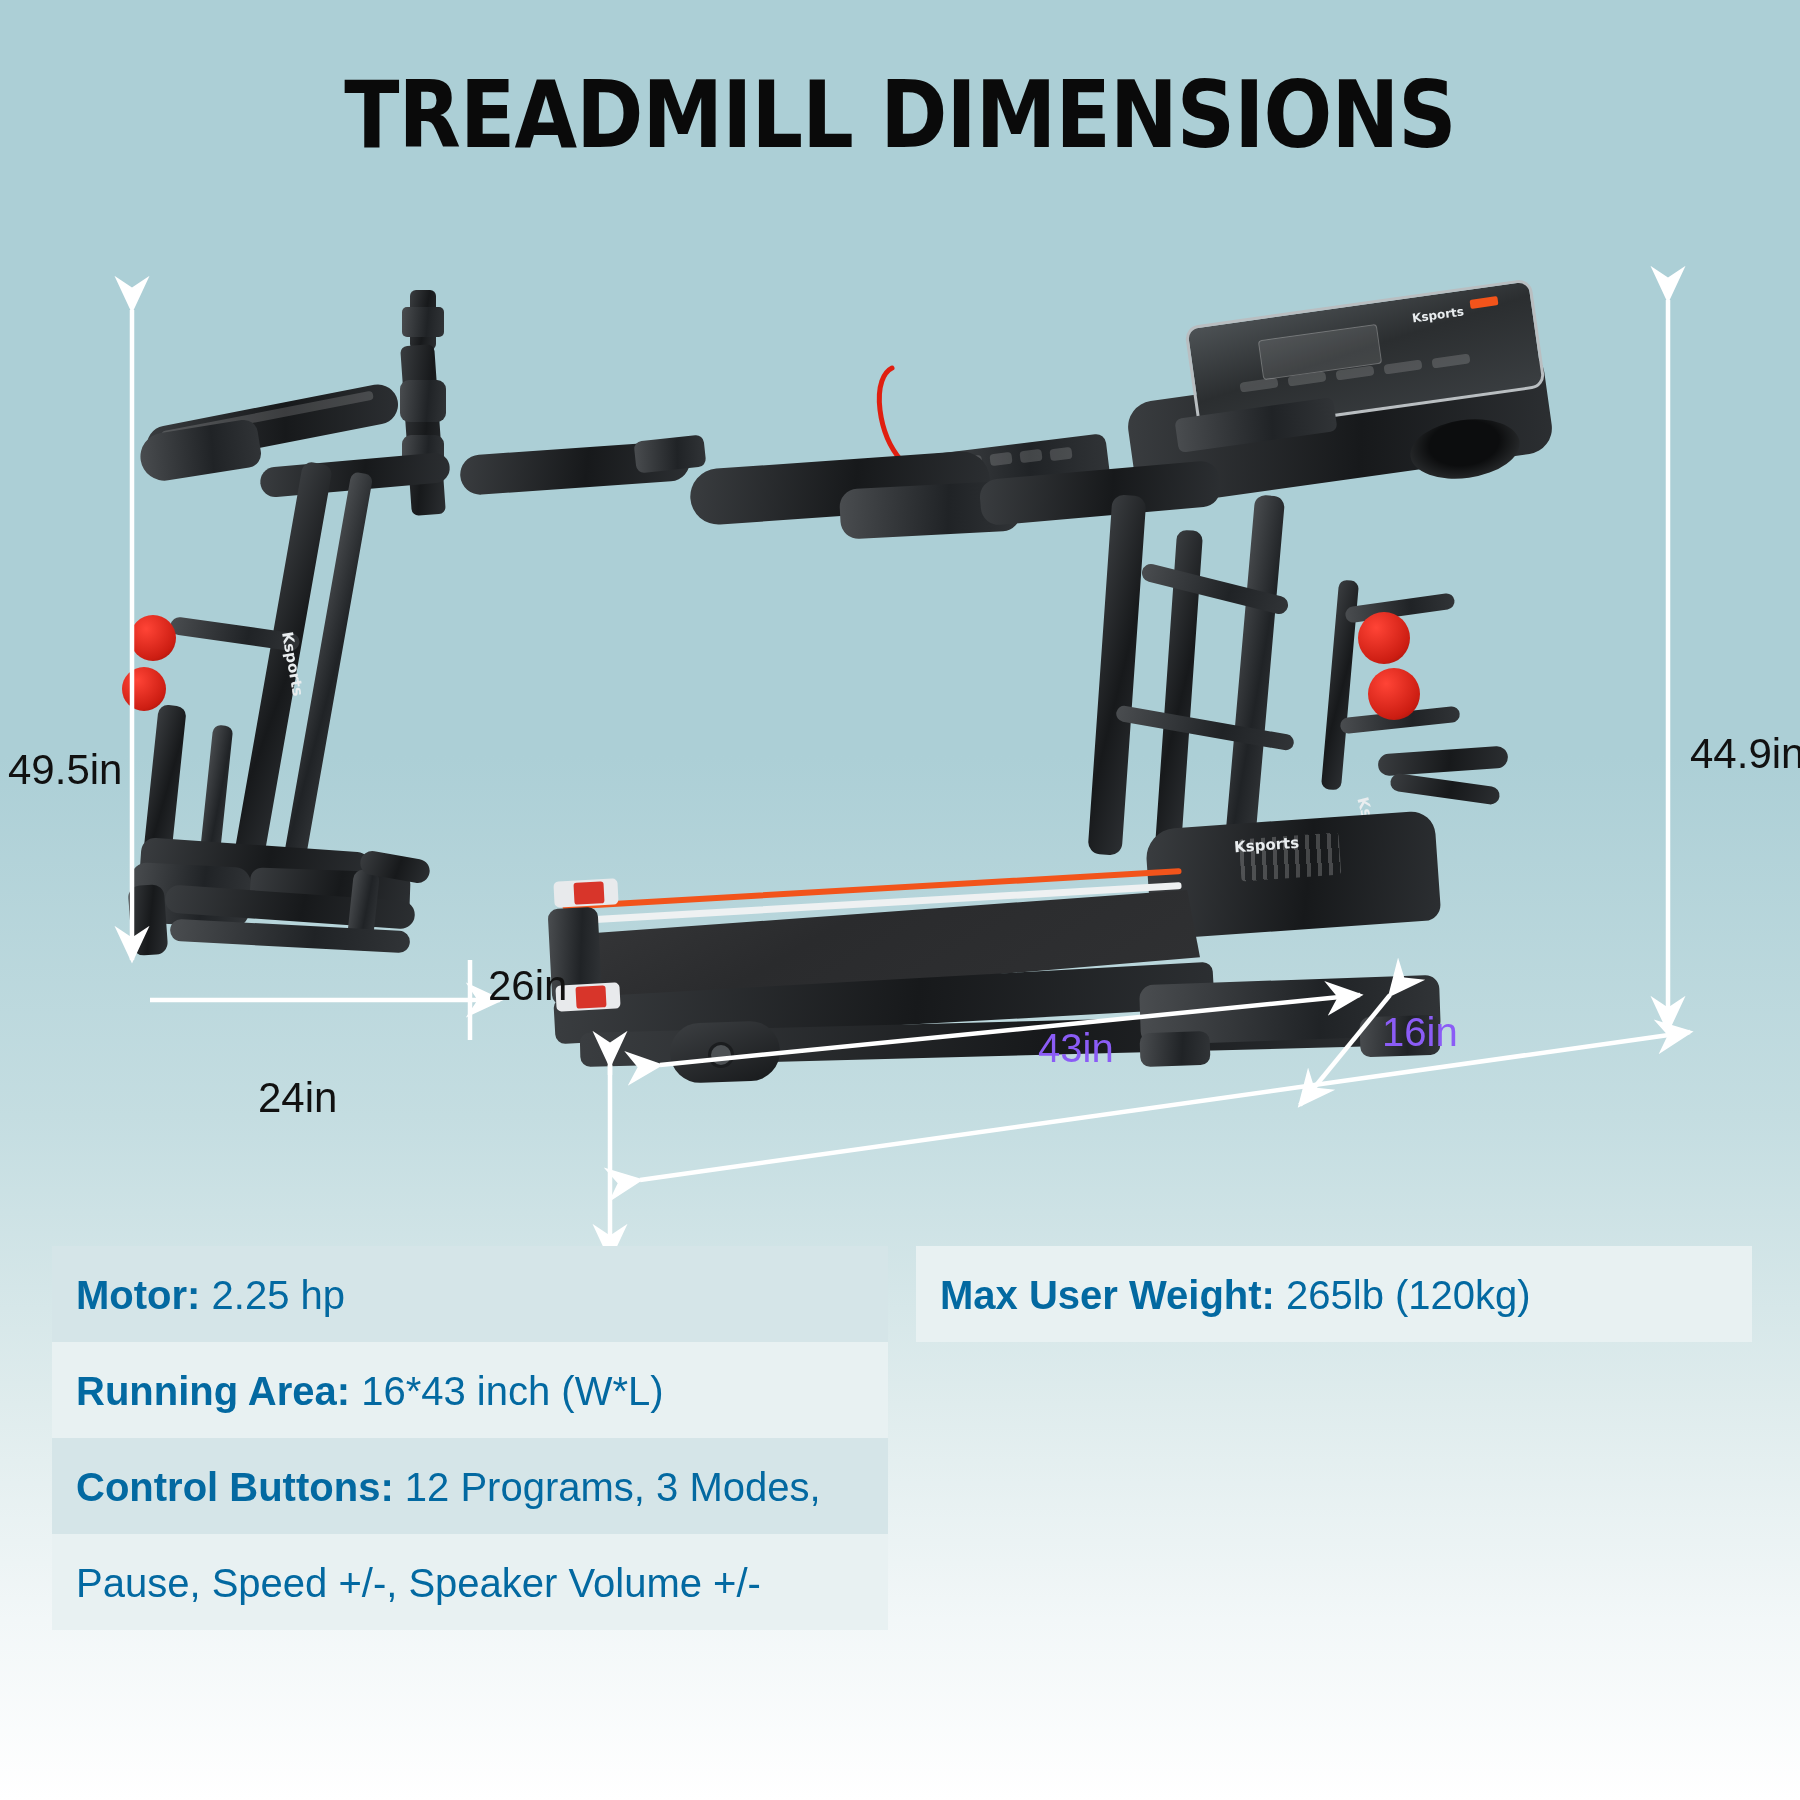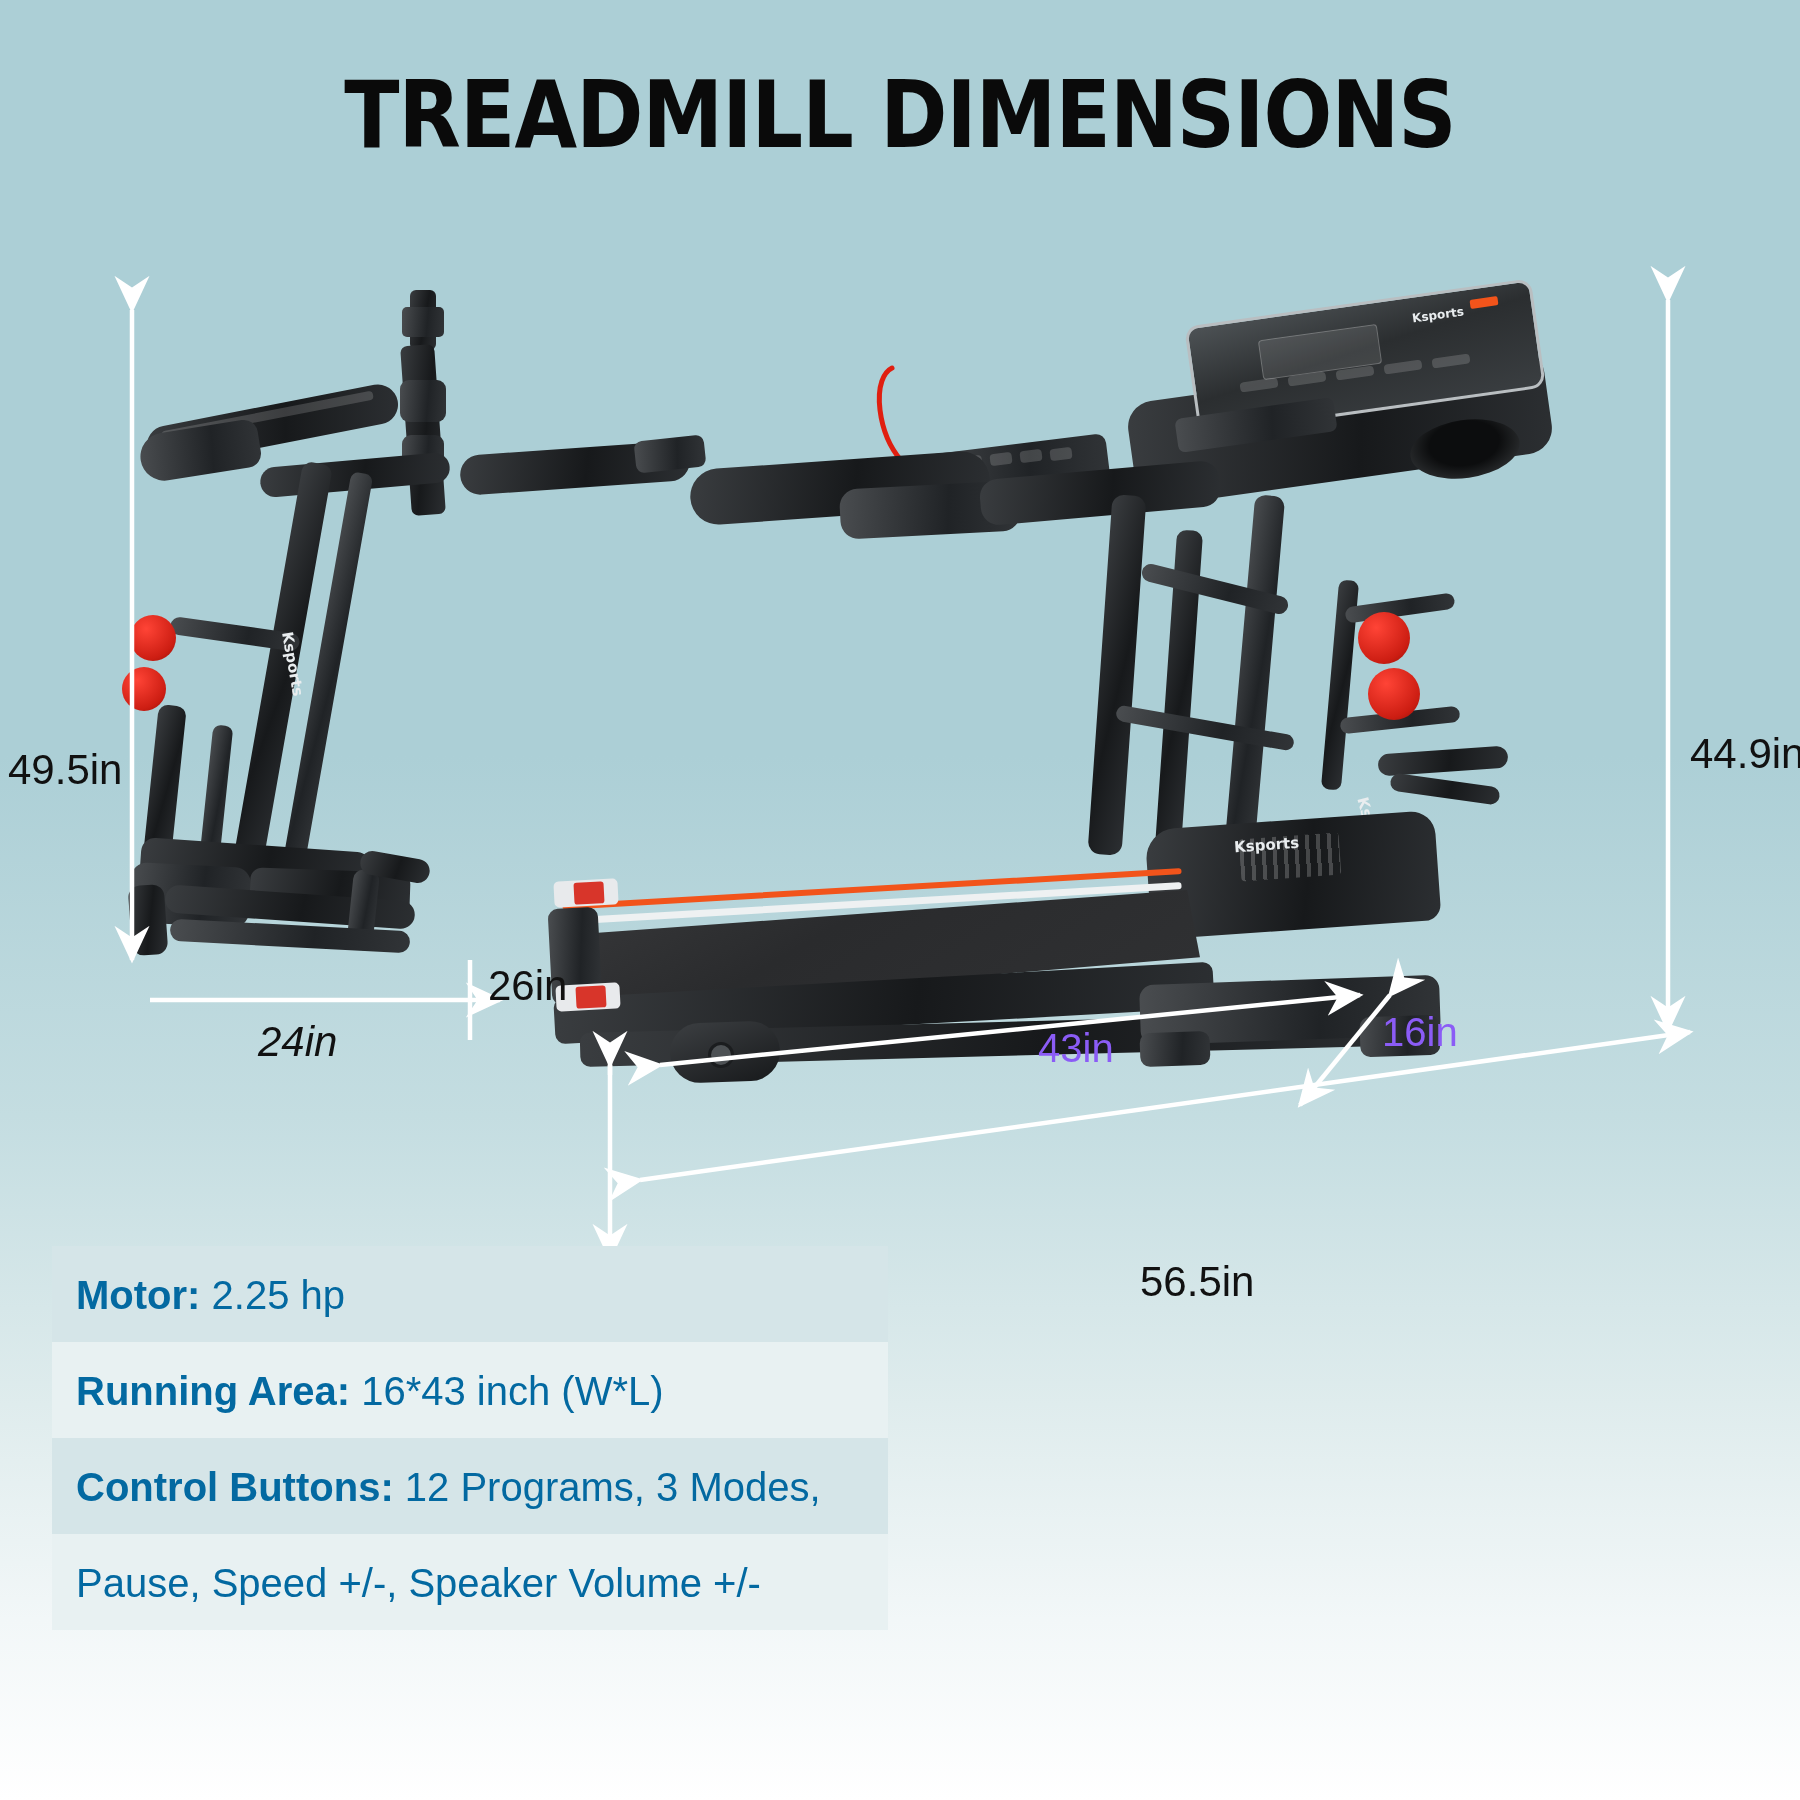--- a/index.html
+++ b/index.html
@@ -234,21 +234,21 @@
       <line x1="610" y1="1248" x2="610" y2="1258" marker-end="url(#ar)"></line>
 
       <line x1="660" y1="1065" x2="1360" y2="995" marker-start="url(#ar)" marker-end="url(#ar)"></line>
 
       <line x1="1390" y1="995" x2="1300" y2="1105" marker-start="url(#ar)" marker-end="url(#ar)"></line>
     </g>
   </svg>
 
   <div class="dim" style="left:8px; top:722px;margin-top:24px;">49.5in</div>
 
-  <div class="dim" style="left:258px; top:1018px;font-style:italic;">24in</div>
+  <div class="dim" style="left:258px; top:1074px;">24in</div>
 
   <div class="dim" style="left:488px; top:962px;">26in</div>
 
   <div class="dim" style="left:1690px; top:730px;">44.9in</div>
 
   <div class="dim" style="left:1140px; top:1258px;">56.5in</div>
 
   <div class="dim white" style="left:1038px; top:1026px;">43in</div>
 
   <div class="dim white" style="left:1382px; top:1010px;">16in</div>
@@ -264,17 +264,20 @@
       </div>
       <div class="spec-row shade">
         <span><b>Control Buttons:</b><span class="val"> 12 Programs, 3 Modes,</span></span>
       </div>
       <div class="spec-row light">
         <span><b></b><span class="val">Pause, Speed +/-, Speaker Volume +/-</span></span>
       </div>
     </div>
 
     <div class="spec-col">
+      <div class="spec-row light">
+        <span><b>Max User Weight:</b><span class="val"> 265lb (120kg)</span></span>
+      </div>
     </div>
 
   </div>
 
 </div>
 
 </body></html>

